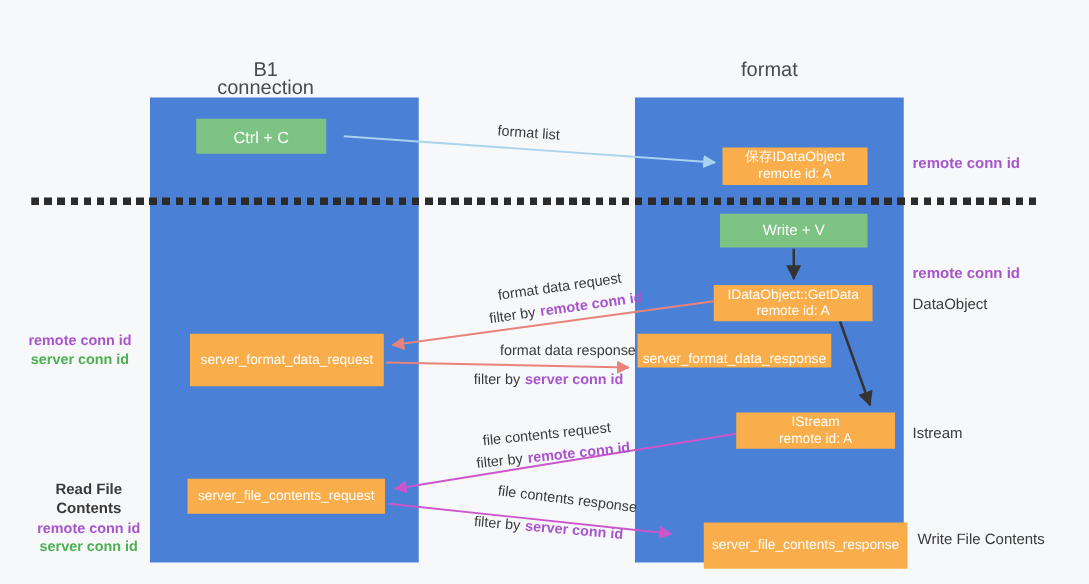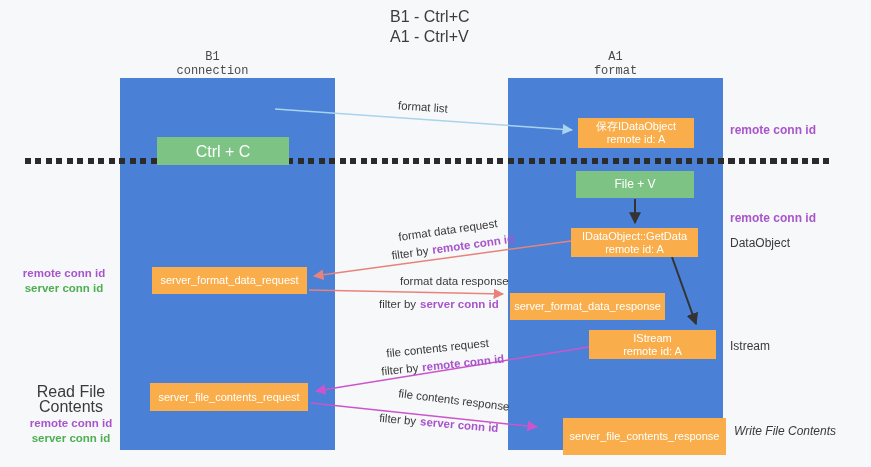--- a/index.html
+++ b/index.html
@@ -1,21 +1,21 @@
 <!DOCTYPE html>
 <html><head>
 <meta charset="utf-8">
 <style>
   html,body{margin:0;padding:0;}
   body{font-family:"Liberation Sans", sans-serif; background:#f7f8fa;}
   .canvas{position:relative; width:871px; height:467px; background:#f7f8fa; overflow:hidden;}
 
   .title{position:absolute; left:390px; top:7px; font-size:16px; line-height:20px; color:#3c3c3c;}
 
-  .col-header{position:absolute; top:50px; text-align:center; font-size:12px; line-height:14px; color:#4a4a4a;font-family:Liberation Mono, monospace;}
+  .col-header{position:absolute; top:50px; text-align:center; font-size:16px; line-height:14px; color:#4a4a4a;}
   .col-header.left{left:105px; width:215px;}
   .col-header.right{left:508px; width:215px;}
 
   .lane{position:absolute; top:78px; width:215px; height:372px; background:#4a80d6;}
   .lane.left{left:120px;}
   .lane.right{left:508px;}
 
   .dashed-line{position:absolute; left:25px; top:158px; width:808px; height:6px;
     background:repeating-linear-gradient(90deg,#2b2b2b 0 6px, transparent 6px 10.5px);}
 
@@ -27,44 +27,39 @@
   .node.orange{background:#f9ae4b;}
 
   .flow-label{position:absolute; font-size:11.5px; color:#3a3a3a; white-space:nowrap;}
   .side-label{position:absolute; font-size:12px; color:#3a3a3a; white-space:nowrap;}
   .purple{color:#a855cc; font-weight:bold;}
   .greentxt{color:#4caf50; font-weight:bold;}
   .fb{margin-right:4px;}
 
   .left-pair{position:absolute; left:20px; width:88px; text-align:center; font-size:11.5px; line-height:15px;}
   .left-block{position:absolute; left:21px; width:100px; text-align:center; font-size:11.5px; line-height:15px;}
-  .left-block .dark{color:#3a3a3a; font-size:16px; font-weight:normal;}
+  .left-block .dark{color:#3a3a3a; font-size:12px; font-weight:bold;}
 
   .r4{transform:rotate(4deg);}
   .rm8{transform:rotate(-8deg);}
   .rm6{transform:rotate(-6deg);}
   .rp7{transform:rotate(7deg);}
   .rp5{transform:rotate(5deg);}
 </style>
 </head>
 <body>
 
 <div class="canvas">
 
-  <div class="title">
-    <div>B1 - Ctrl+C</div>
-    <div>A1 - Ctrl+V</div>
-  </div>
 
   <div class="col-header left">
     <div>B1</div>
     <div>connection</div>
   </div>
   <div class="col-header right">
-    <div>A1</div>
     <div>format</div>
   </div>
 
   <div class="lane left"></div>
   <div class="lane right"></div>
 
   <div class="dashed-line"></div>
 
   <svg class="arrows" width="871" height="467" viewBox="0 0 871 467">
     <defs>
@@ -83,43 +78,43 @@
     </defs>
     <line x1="275" y1="109" x2="572" y2="130" stroke="#a9d3ee" stroke-width="1.5" marker-end="url(#mBlue)"></line>
     <line x1="571" y1="241" x2="314" y2="276" stroke="#e8837b" stroke-width="1.5" marker-end="url(#mSalmon)"></line>
     <line x1="309" y1="290" x2="503" y2="294" stroke="#e8837b" stroke-width="1.5" marker-end="url(#mSalmon)"></line>
     <line x1="635" y1="199" x2="635" y2="223" stroke="#333333" stroke-width="2" marker-end="url(#mBlack)"></line>
     <line x1="672" y1="257" x2="696" y2="324" stroke="#333333" stroke-width="2" marker-end="url(#mBlack)"></line>
     <line x1="589" y1="347" x2="316" y2="391" stroke="#cc55cc" stroke-width="1.5" marker-end="url(#mMagenta)"></line>
     <line x1="311" y1="403" x2="537" y2="427" stroke="#cc55cc" stroke-width="1.5" marker-end="url(#mMagenta)"></line>
   </svg>
 
-  <div class="node green" style="left:157px; top:95px; width:132px; height:28px; font-size:16px;margin-top:42px;">
+  <div class="node green" style="left:157px; top:95px; width:104px; height:28px; font-size:13px;">
     <div>Ctrl + C</div>
   </div>
 
   <div class="node orange" style="left:578px; top:118px; width:116px; height:30px;">
     <div>保存IDataObject</div>
     <div>remote id: A</div>
   </div>
 
   <div class="node green" style="left:576px; top:171px; width:118px; height:27px; font-size:12px;">
-    <div>File + V</div>
+    <div>Write + V</div>
   </div>
 
   <div class="node orange" style="left:571px; top:228px; width:127px; height:29px;">
     <div>IDataObject::GetData</div>
     <div>remote id: A</div>
   </div>
 
-  <div class="node orange" style="left:152px; top:267px; width:155px; height:27px;">
+  <div class="node orange" style="left:152px; top:267px; width:155px; height:42px;">
     <div>server_format_data_request</div>
   </div>
 
-  <div class="node orange" style="left:510px; top:293px; width:155px; height:27px;">
+  <div class="node orange" style="left:510px; top:267px; width:155px; height:27px;justify-content:flex-end;">
     <div>server_format_data_response</div>
   </div>
 
   <div class="node orange" style="left:589px; top:330px; width:127px; height:29px;">
     <div>IStream</div>
     <div>remote id: A</div>
   </div>
 
   <div class="node orange" style="left:150px; top:383px; width:158px; height:28px;align-items:center;">
     <div>server_file_contents_request</div>
@@ -148,21 +143,21 @@
 
   <div class="flow-label rp7" style="left:398px; top:394px;">file contents response</div>
   <div class="flow-label rp5" style="left:379px; top:417px;">
     <span class="fb">filter by</span><span class="purple">server conn id</span>
   </div>
 
   <div class="side-label purple" style="left:730px; top:123px;">remote conn id</div>
   <div class="side-label purple" style="left:730px; top:211px;">remote conn id</div>
   <div class="side-label" style="left:730px; top:236px;">DataObject</div>
   <div class="side-label" style="left:730px; top:339px;">Istream</div>
-  <div class="side-label" style="left:734px; top:424px;font-style:italic;">Write File Contents</div>
+  <div class="side-label" style="left:734px; top:424px;">Write File Contents</div>
 
   <div class="left-pair" style="top:266px;">
     <div class="purple">remote conn id</div>
     <div class="greentxt">server conn id</div>
   </div>
 
   <div class="left-block" style="top:384px;">
     <div class="dark">Read File Contents</div>
     <div class="purple" style="margin-top:2px;">remote conn id</div>
     <div class="greentxt">server conn id</div>

